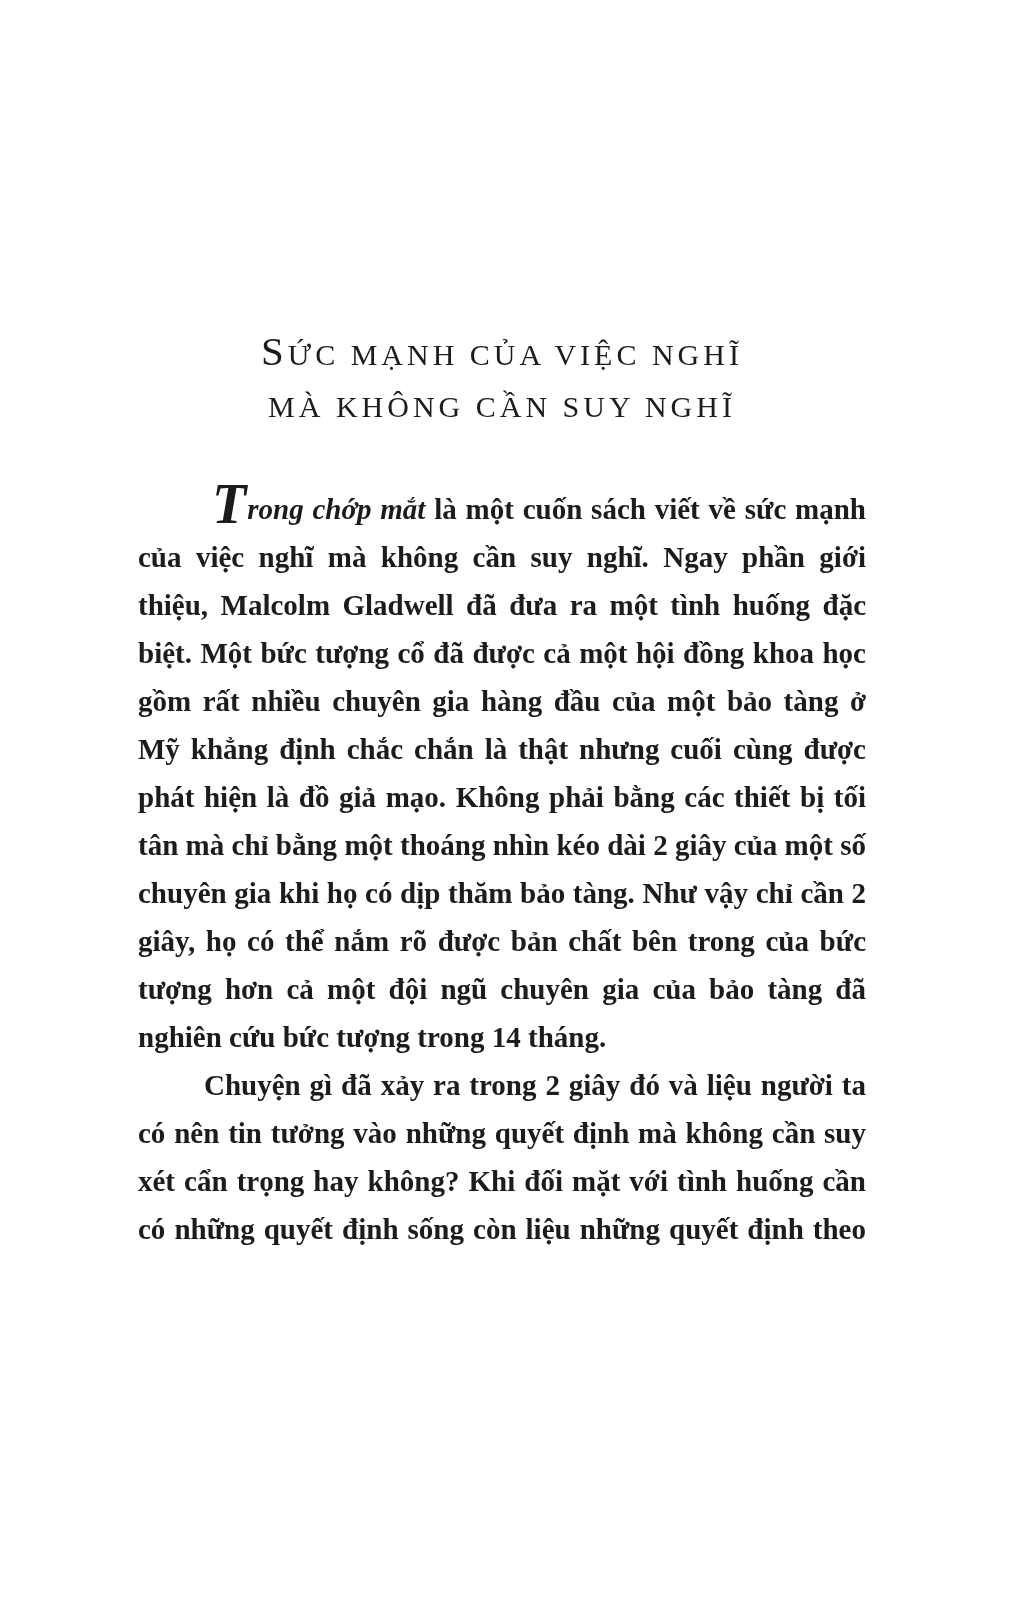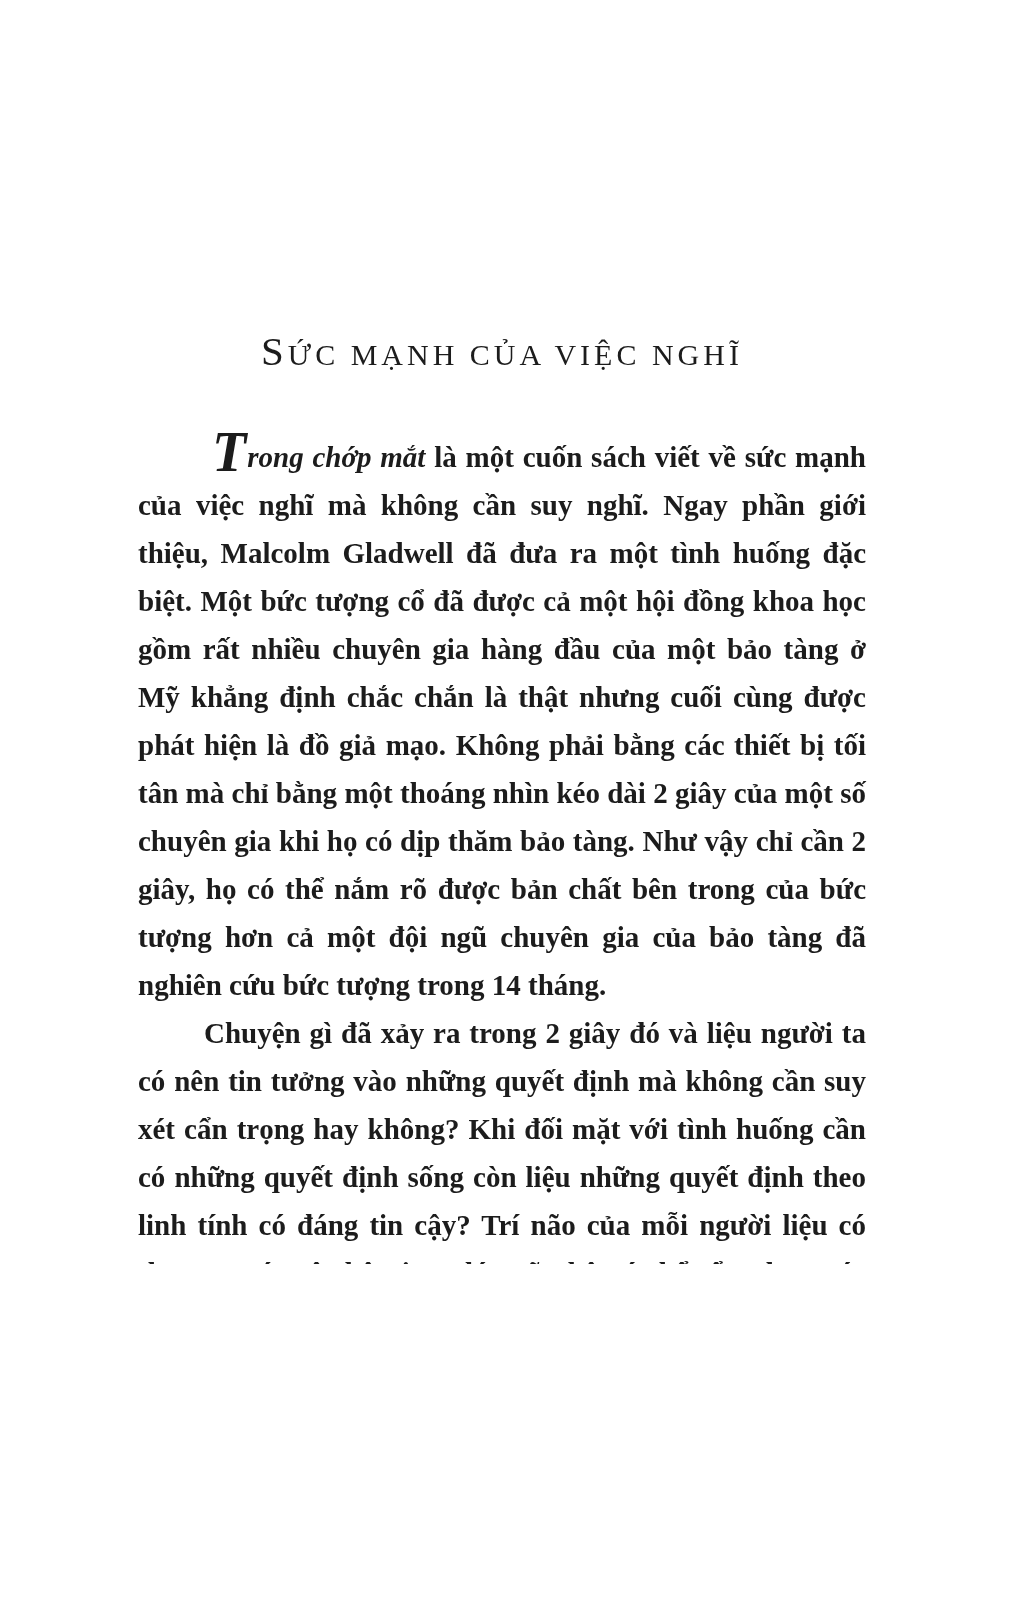--- a/index.html
+++ b/index.html
@@ -72,20 +72,21 @@
     opacity: 0.85;
   }
 </style>
 </head>
 <body>
 
 <div class="page">
 
   <h1 class="chapter-title">
     <span class="title-line"><span class="title-lead">S</span><span>ỨC MẠNH CỦA VIỆC NGHĨ</span></span>
+    <span class="title-line">MÀ KHÔNG CẦN SUY NGHĨ</span>
   </h1>
 
   <div class="body-text">
     <p class="para-first"><span class="dropcap">T</span><span class="italic-lead">rong chớp mắt</span><span> là một cuốn sách viết về sức mạnh của việc nghĩ mà không cần suy nghĩ. Ngay phần giới thiệu, Malcolm Gladwell đã đưa ra một tình huống đặc biệt. Một bức tượng cổ đã được cả một hội đồng khoa học gồm rất nhiều chuyên gia hàng đầu của một bảo tàng ở Mỹ khẳng định chắc chắn là thật nhưng cuối cùng được phát hiện là đồ giả mạo. Không phải bằng các thiết bị tối tân mà chỉ bằng một thoáng nhìn kéo dài 2 giây của một số chuyên gia khi họ có dịp thăm bảo tàng. Như vậy chỉ cần 2 giây, họ có thể nắm rõ được bản chất bên trong của bức tượng hơn cả một đội ngũ chuyên gia của bảo tàng đã nghiên cứu bức tượng trong 14 tháng.</span></p>
 
     <p class="para-next"><span>Chuyện gì đã xảy ra trong 2 giây đó và liệu người ta có nên tin tưởng vào những quyết định mà không cần suy xét cẩn trọng hay không? Khi đối mặt với tình huống cần có những quyết định sống còn liệu những quyết định theo linh tính có đáng tin cậy? Trí não của mỗi người liệu có thực sự có một bộ vi xử lý. Não bộ có thể tổng hợp các thông tin một cách nhanh nhất và rút ra kết luận ngay lập tức mà giới khoa học gọi là tiềm thức thích nghi. Tiềm</span></p>
   </div>
 
   <div class="print-smudge"></div>
 

